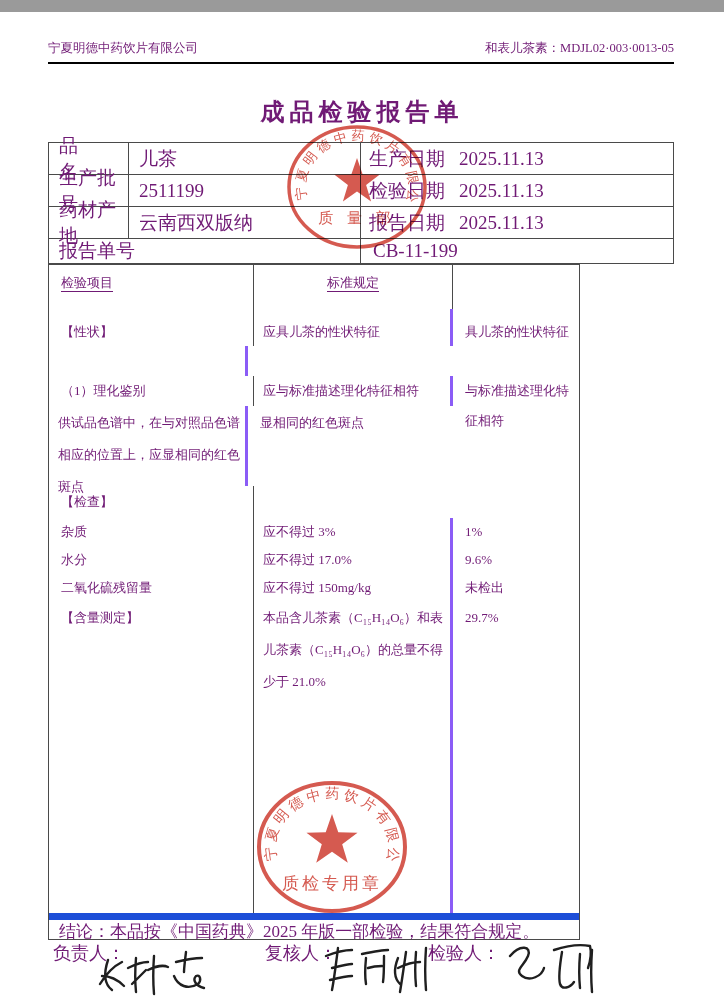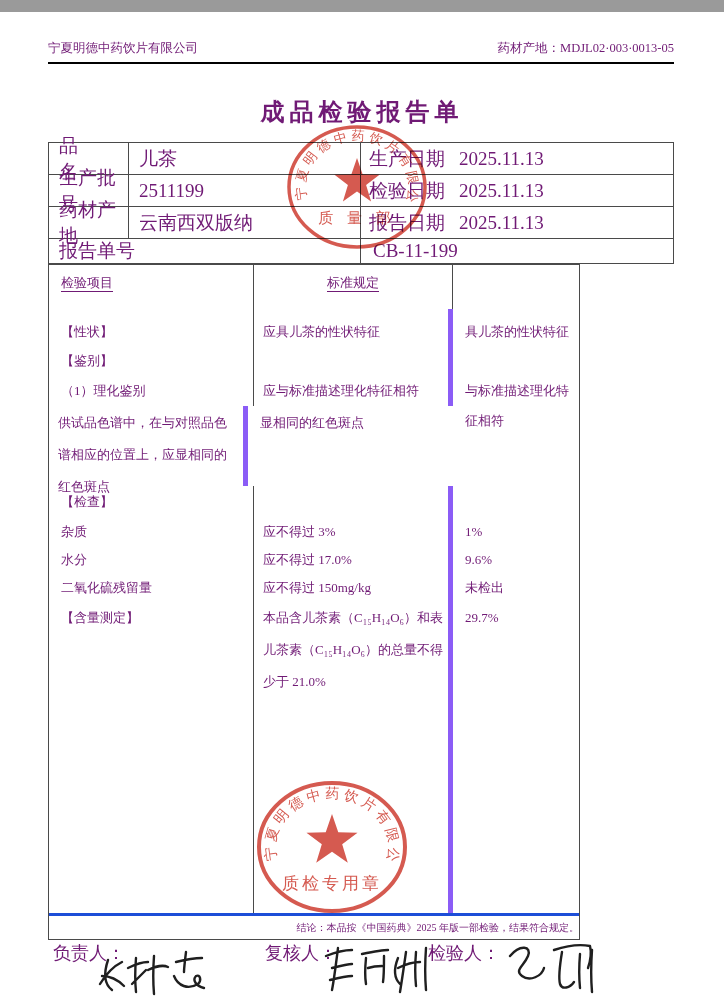--- a/index.html
+++ b/index.html
@@ -32,50 +32,50 @@
               flex-direction:column;font-size:13px;}
   .mhead{display:flex;height:44px;}
   .hc{box-sizing:border-box;padding-top:9px;}
   .hc span{text-decoration:underline;text-underline-offset:4px;}
   .hc1{width:205px;border-right:1px solid #4a4a4a;text-align:left;padding-left:12px;}
   .hc2{width:199px;border-right:1px solid #4a4a4a;text-align:center;}
   .hc3{flex:1;text-align:center;}
   .mbody{flex:1;display:flex;flex-direction:column;}
   .brow{display:flex;align-items:stretch;}
   .bc1{width:205px;border-right:1px solid #4a4a4a;box-sizing:border-box;padding-left:12px;}
-  .bc2{width:199px;border-right:5px solid #8b5cf6;box-sizing:border-box;padding-left:9px;padding-right:4px;}
+  .bc2{width:199px;border-right:3px solid #8b5cf6;box-sizing:border-box;padding-left:9px;padding-right:4px;}
   .bc3{flex:1;padding-left:12px;}
   .r1{height:37px;} .r1>div{padding-top:13px;line-height:20px;}
   .r2,.r3{height:30px;} .r2>div,.r3>div{line-height:30px;}
   .r4{height:80px;} .r4>div{line-height:32px;padding-top:1px;}
-  .r5{height:32px;} .r5>div{line-height:32px;}
+  .r5{height:32px;flex-direction:column;} .r5>div{line-height:32px;}
   .r6,.r7,.r8{height:28px;} .r6>div,.r7>div,.r8>div{line-height:28px;}
   .r9{min-height:64px;} .r9>div{line-height:32px;}
   .bfill{flex:1;}
-  .mconclusion{height:26px;border-top:3px solid #1d4ed8;box-sizing:border-box;
-               line-height:24px;padding-left:10px;font-size:10px;text-align:right;}
+  .mconclusion{height:26px;border-top:7px solid #1d4ed8;box-sizing:border-box;
+               line-height:24px;padding-left:10px;font-size:17px;}
 
   
   .sig-label{position:absolute;font-size:18px;}
   .sig-svg{position:absolute;}
   .sig-svg path{fill:none;stroke:#1f1f1f;stroke-width:2.4;stroke-linecap:round;stroke-linejoin:round;}
 
   
   .stamp{position:absolute;mix-blend-mode:multiply;opacity:.88;}
   .stamp text{font-family:"Liberation Serif","DejaVu Serif",serif;}
 </style>
 </head>
 <body>
 
 <div class="page">
 
   <div class="page-header">
     <span>宁夏明德中药饮片有限公司</span>
     <span>
-      <span>药材产地：</span><span>MDJL02·003·0013-05</span>
+      <span>和表儿茶素：</span><span>MDJL02·003·0013-05</span>
     </span>
   </div>
   <div class="header-rule"></div>
 
   <div class="title">成品检验报告单</div>
 
   <div class="info-table">
     <div class="irow h32">
       <div class="ic ilabel">品　　名</div>
       <div class="ic ivalue">儿茶</div>
@@ -113,21 +113,20 @@
       <div class="hc hc1"><span>检验项目</span></div>
       <div class="hc hc2"><span>标准规定</span></div>
     </div>
     <div class="mbody">
       <div class="brow r1">
         <div class="bc1">【性状】</div>
         <div class="bc2">应具儿茶的性状特征</div>
         <div class="bc3">具儿茶的性状特征</div>
       </div>
       <div class="brow r2">
-        <div class="bc1">【鉴别】</div>
         <div class="bc2"></div>
         <div class="bc3"></div>
       </div>
       <div class="brow r3">
         <div class="bc1">（1）理化鉴别</div>
         <div class="bc2">应与标准描述理化特征相符</div>
         <div class="bc3">与标准描述理化特征相符</div>
       </div>
       <div class="brow r4">
         <div class="bc2">供试品色谱中，在与对照品色谱相应的位置上，应显相同的红色斑点</div>

